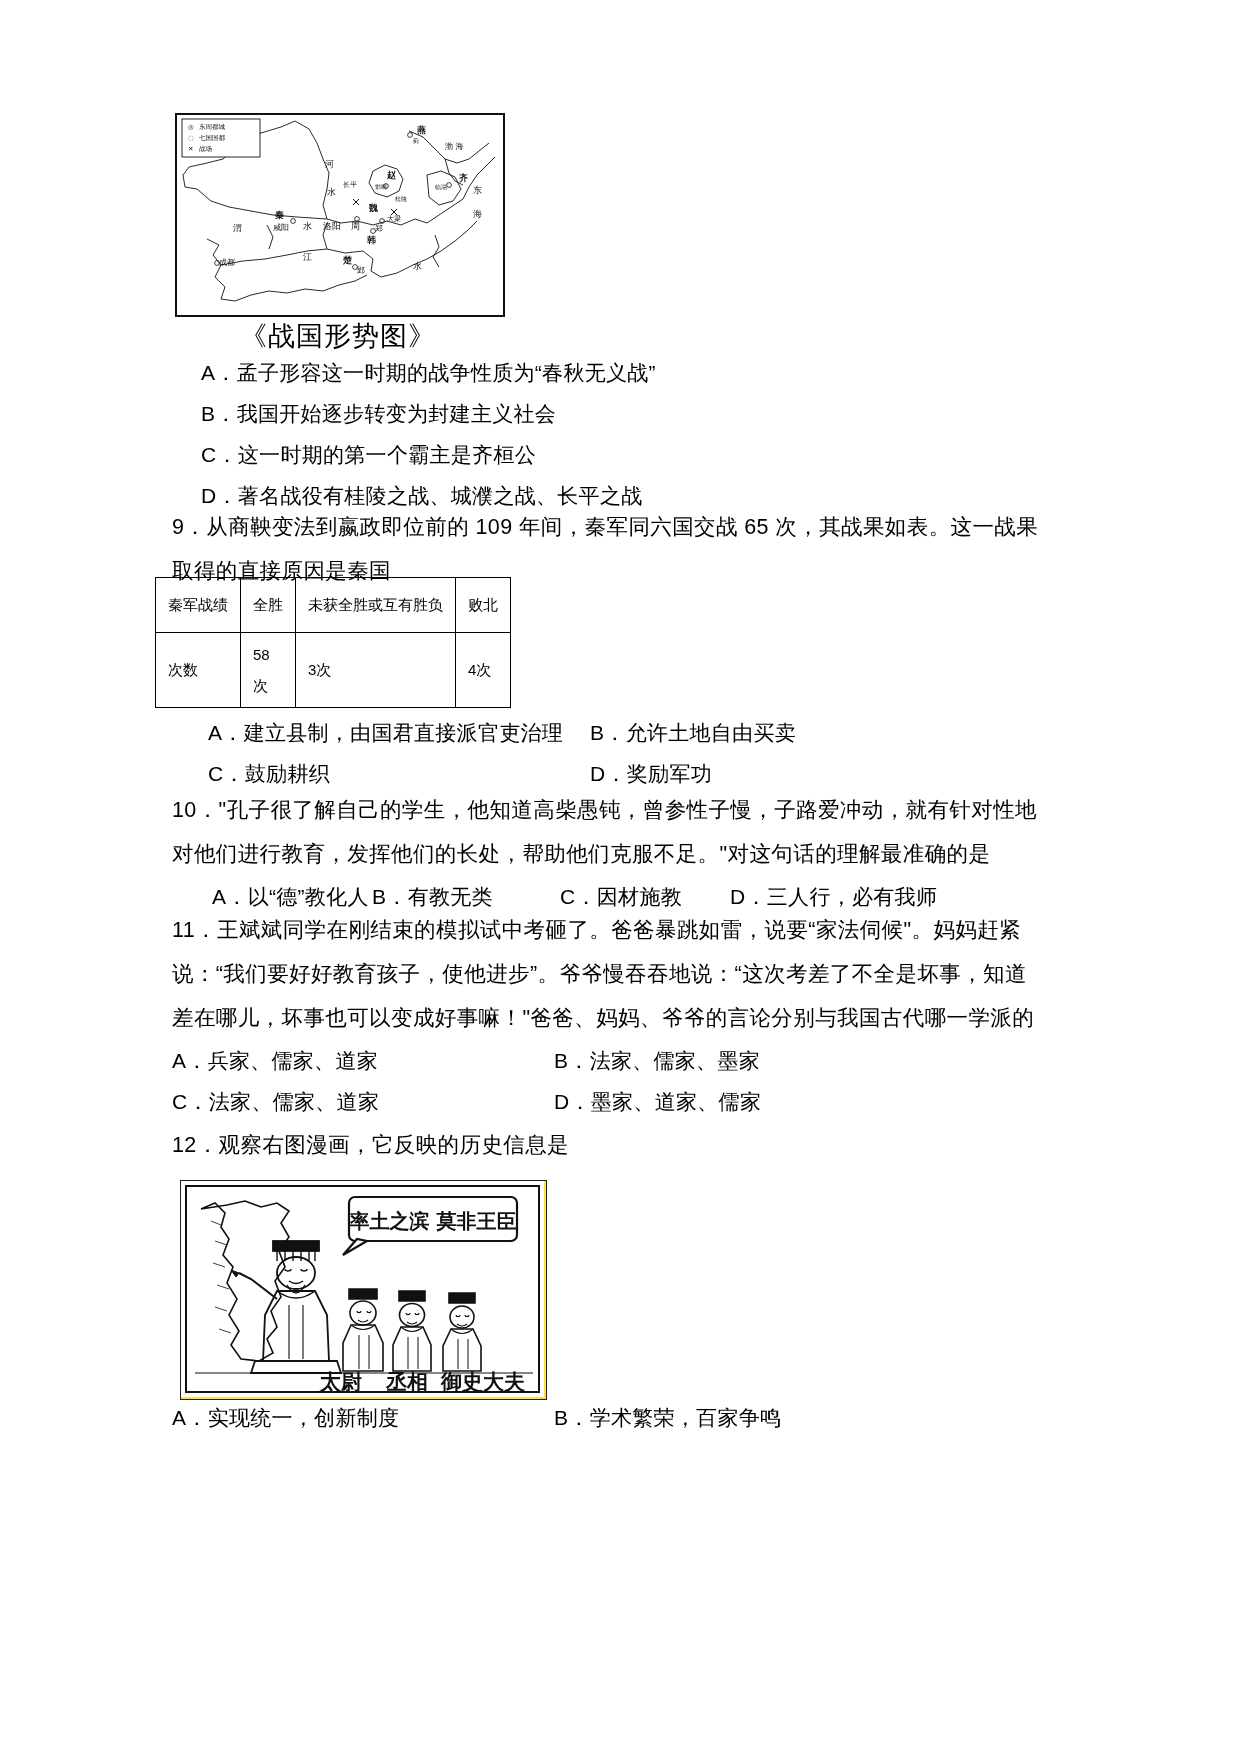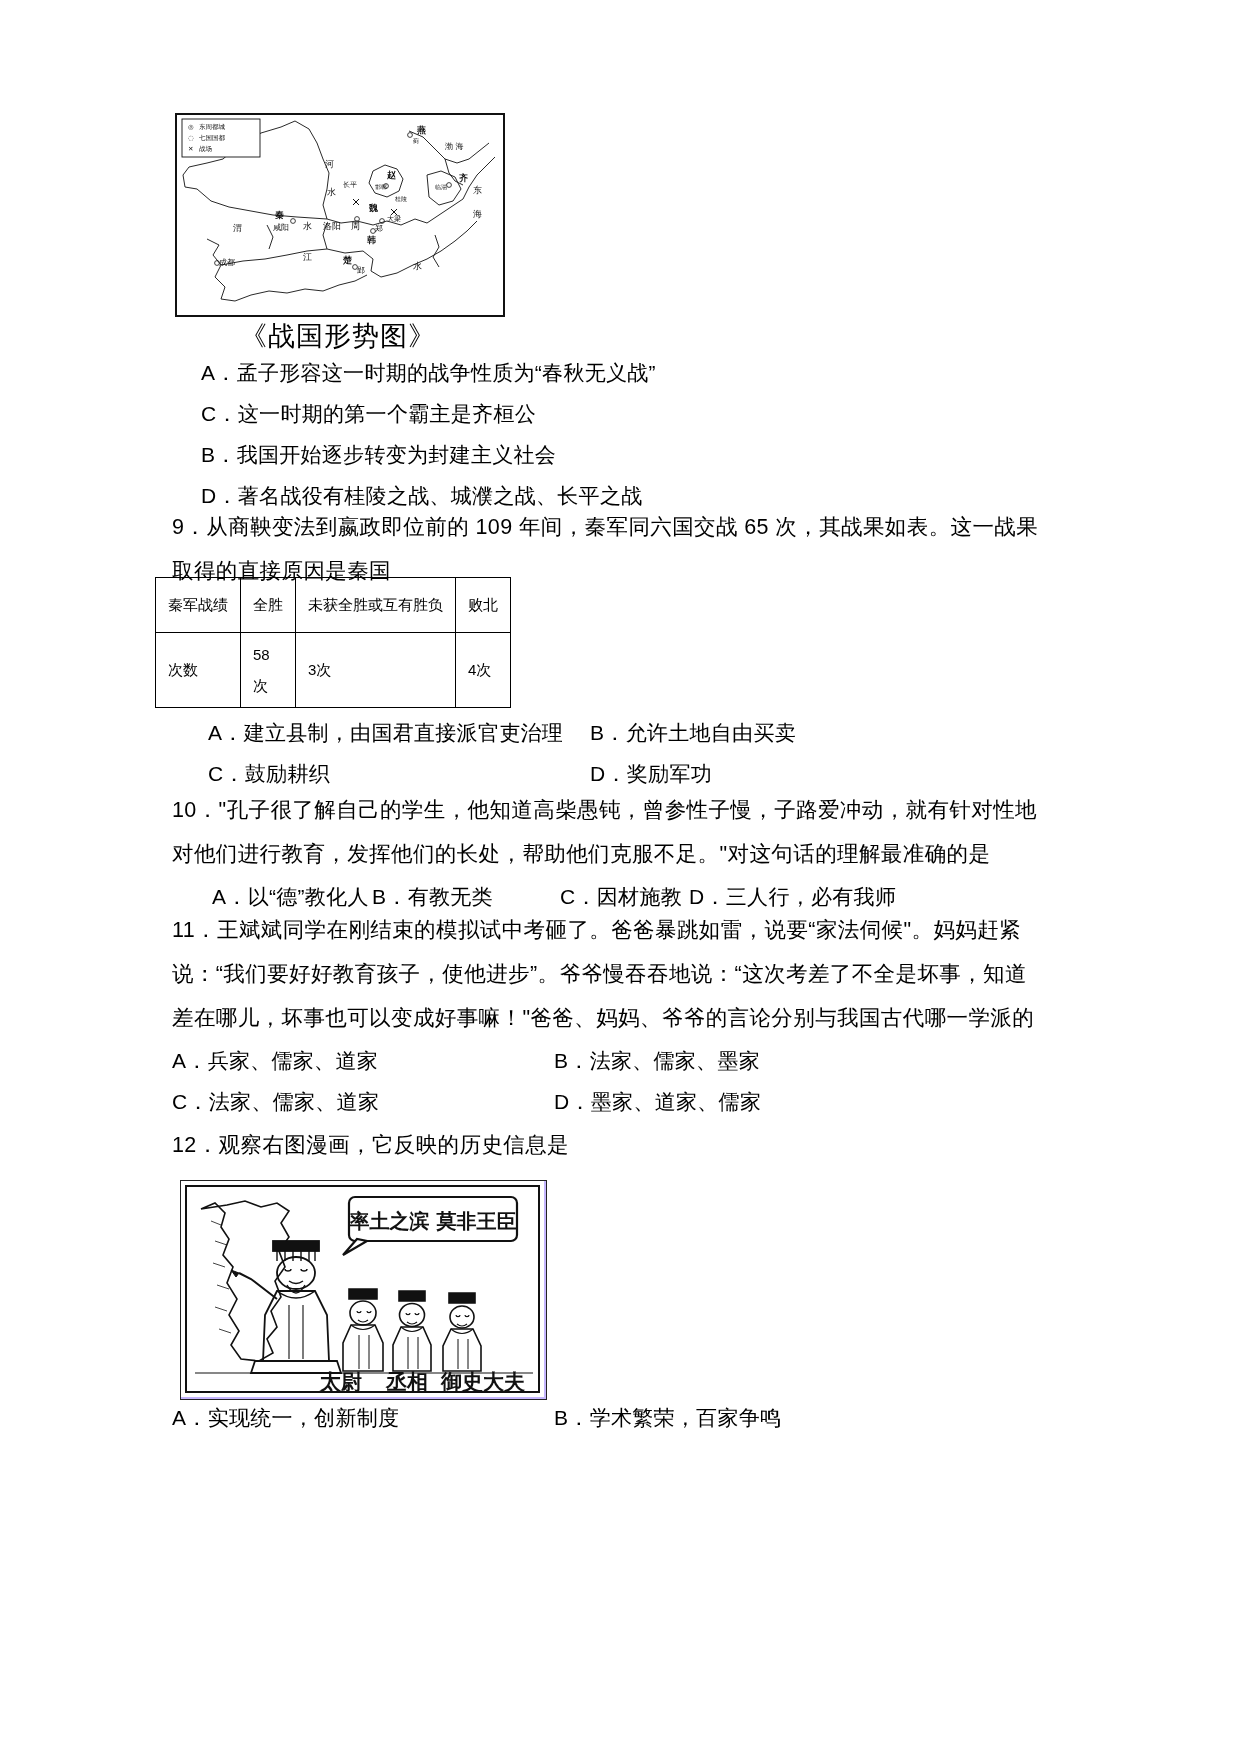--- a/index.html
+++ b/index.html
@@ -94,21 +94,21 @@
   .cell-58 { line-height: 31px; }
 
   
   .cartoon-box {
     position: absolute;
     left: 180px;
     top: 1180px;
     width: 365px;
     height: 218px;
     border: 1px solid #222;
-    background: #c4b5fd;
+    background: #fde047;
     overflow: hidden;
   }
 
   
   .footer {
     position: absolute;
     left: 0;
     top: 1498px;
     width: 1240px;
     text-align: center;
@@ -216,24 +216,24 @@
     </svg>
   </div>
 
   <div class="map-caption">《战国形势图》</div>
 
   <div class="block" style="top:352px;margin-left:29px;">
     <div class="opt-line">
       <span>A</span><span>．</span><span>孟子形容这一时期的战争性质为“春秋无义战”</span>
     </div>
     <div class="opt-line">
+      <span>B</span><span>．</span><span>我国开始逐步转变为封建主义社会</span>
+    </div>
+    <div class="opt-line">
       <span>C</span><span>．</span><span>这一时期的第一个霸主是齐桓公</span>
-    </div>
-    <div class="opt-line">
-      <span>B</span><span>．</span><span>我国开始逐步转变为封建主义社会</span>
     </div>
     <div class="opt-line">
       <span>D</span><span>．</span><span>著名战役有桂陵之战、城濮之战、长平之战</span>
     </div>
   </div>
 
   <div class="block" style="top:505px;">
     <div class="q-line">9．从商鞅变法到嬴政即位前的 109 年间，秦军同六国交战 65 次，其战果如表。这一战果</div>
     <div class="q-line">取得的直接原因是秦国</div>
   </div>
@@ -283,21 +283,21 @@
     <div class="opt-row" style="height:41px;">
       <span class="opt-line" style="position:absolute;left:0;margin-left:40px;">
         <span>A</span><span>．</span><span>以“德”教化人</span>
       </span>
       <span class="opt-line" style="position:absolute;left:200px;">
         <span>B</span><span>．</span><span>有教无类</span>
       </span>
       <span class="opt-line" style="position:absolute;left:388px;">
         <span>C</span><span>．</span><span>因材施教</span>
       </span>
-      <span class="opt-line" style="position:absolute;left:517px;">
+      <span class="opt-line" style="position:absolute;left:558px;">
         <span>D</span><span>．</span><span>三人行，必有我师</span>
       </span>
     </div>
   </div>
 
   <div class="block" style="top:908px;">
     <div class="q-line">11．王斌斌同学在刚结束的模拟试中考砸了。爸爸暴跳如雷，说要“家法伺候"。妈妈赶紧</div>
     <div class="q-line">说：“我们要好好教育孩子，使他进步”。爷爷慢吞吞地说：“这次考差了不全是坏事，知道</div>
     <div class="q-line">差在哪儿，坏事也可以变成好事嘛！"爸爸、妈妈、爷爷的言论分别与我国古代哪一学派的</div>
     <div class="opt-row">

